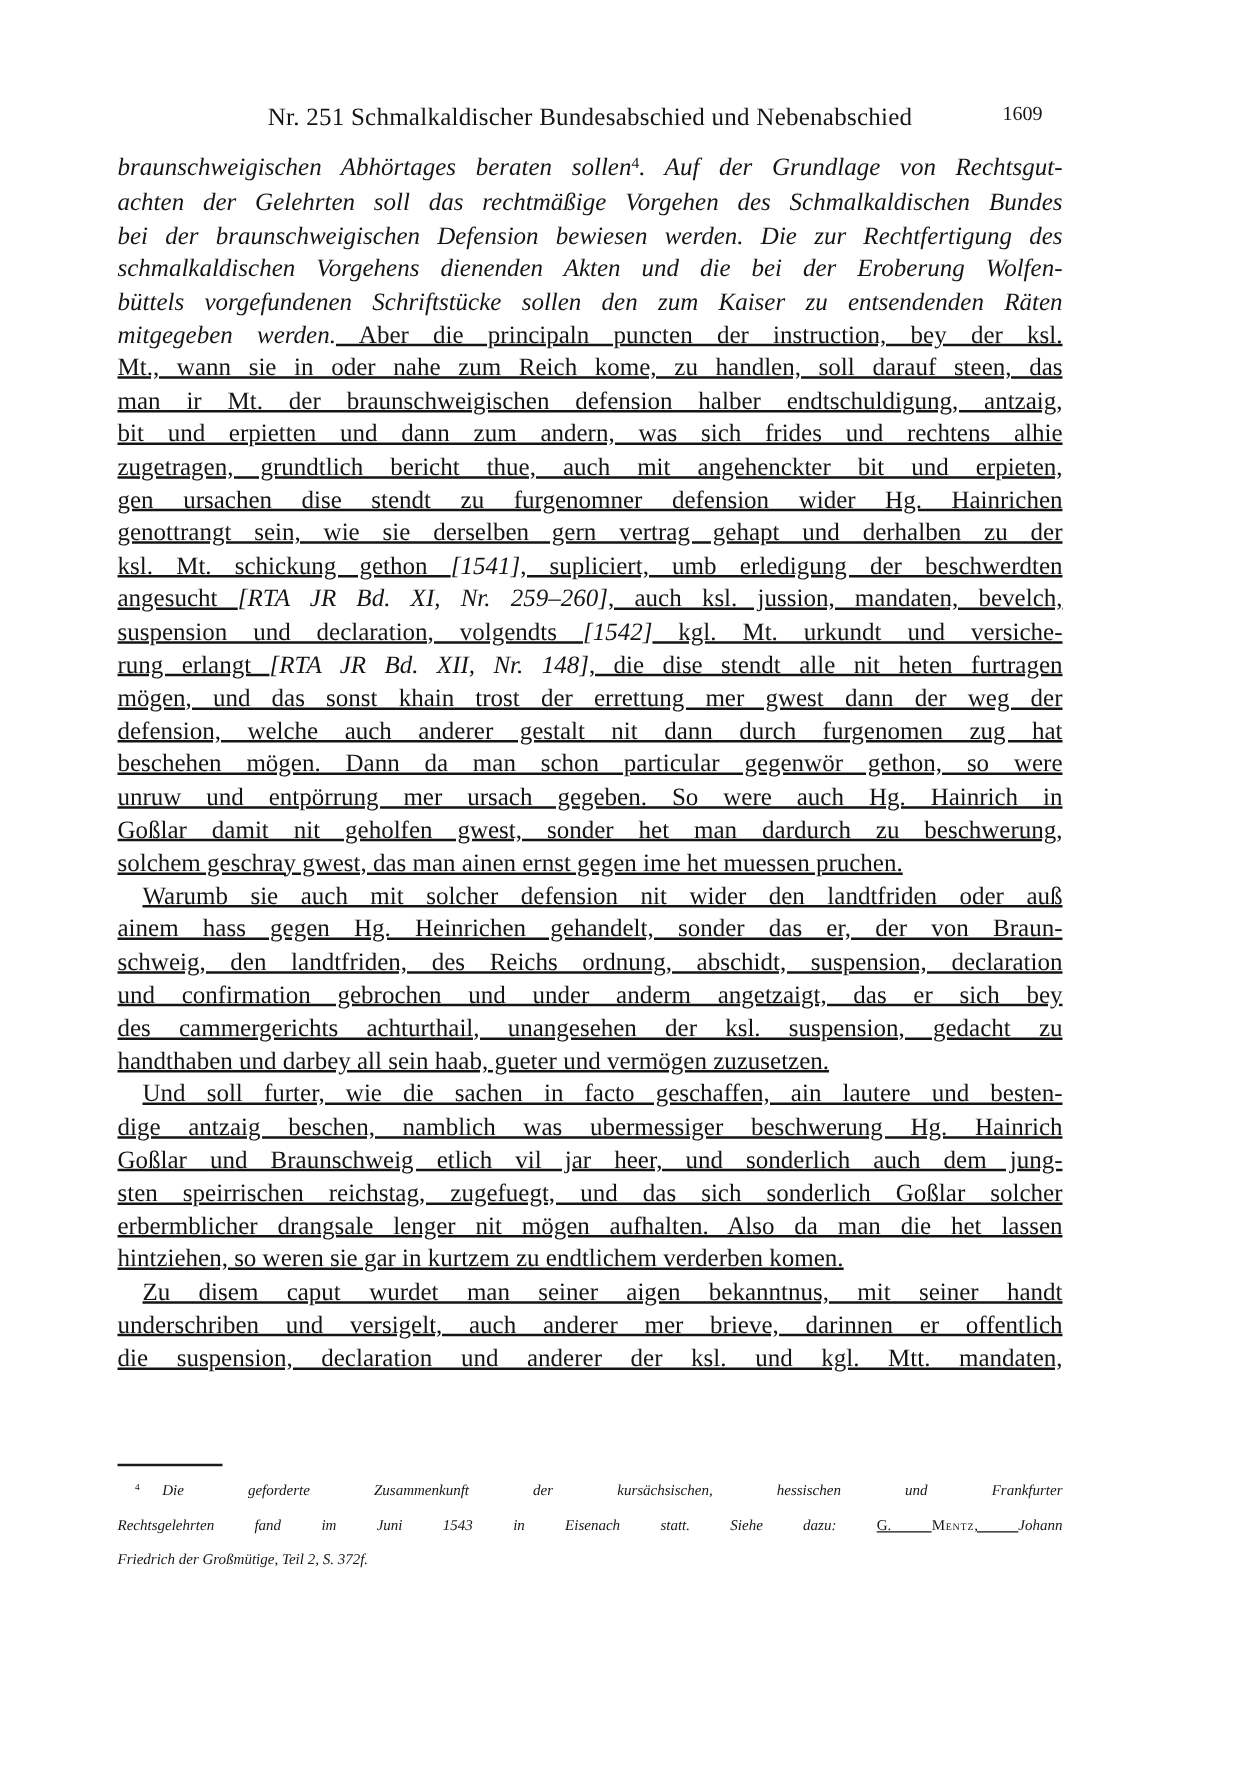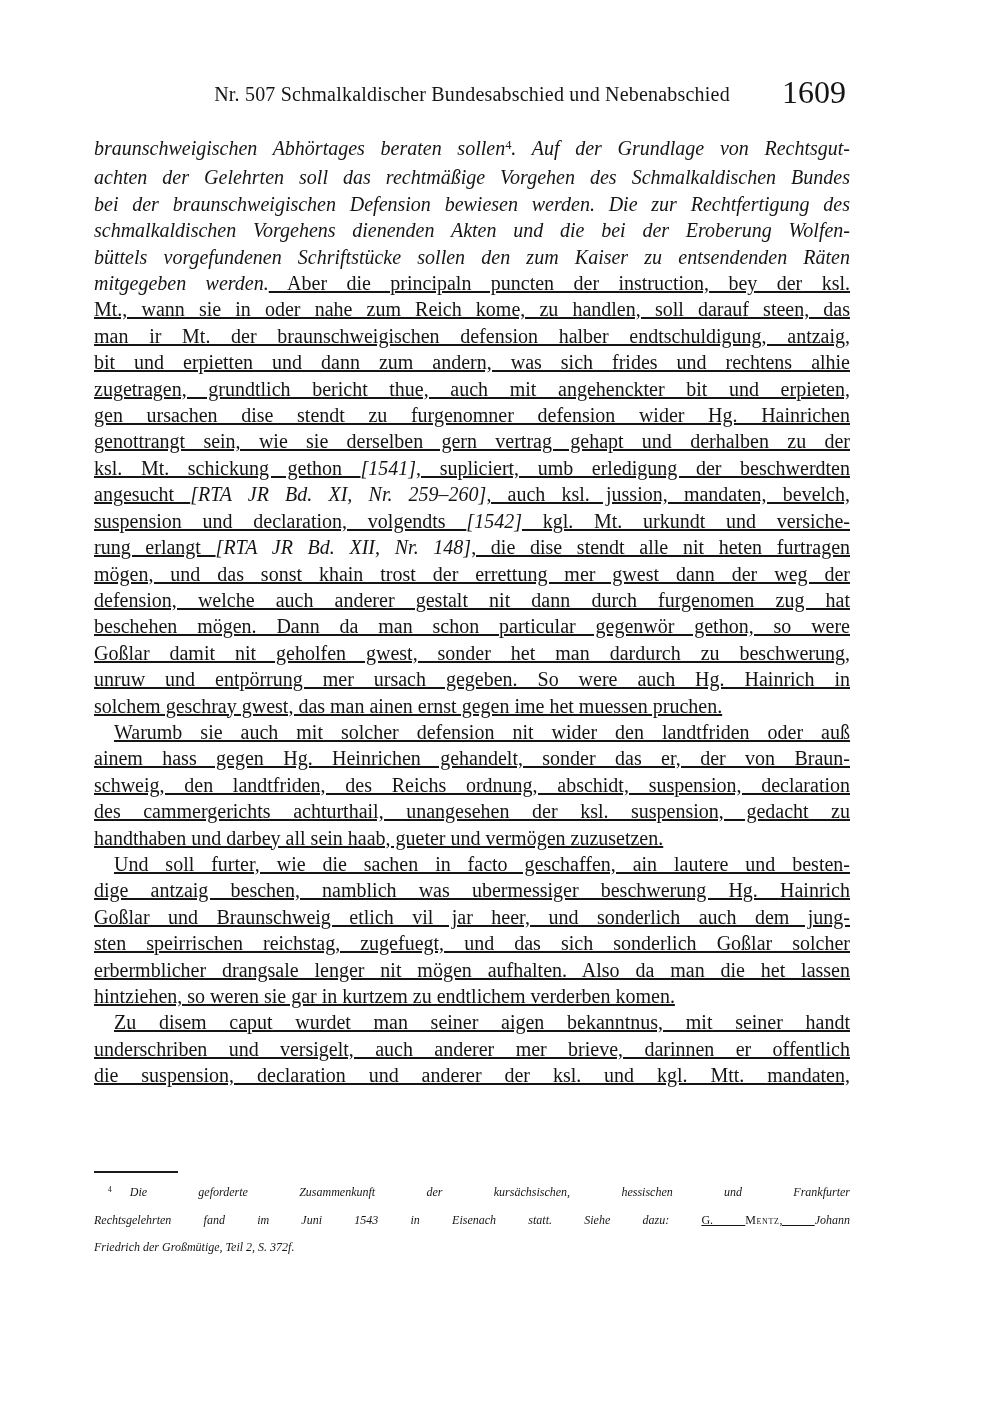--- a/index.html
+++ b/index.html
@@ -25,33 +25,32 @@
   }
   .header-title {
     display: block;
     text-align: center;
     font-size: 20px;
     line-height: 24px;
     letter-spacing: 0.2px;
   }
   .page-number {
     position: absolute;
-    right: 4px;
+    right: 16px;
     top: -3px;
-    font-size: 32px;
+    font-size: 16px;
     line-height: 26px;
   }
   .body-text {
     position: absolute;
     left: 94px;
     top: 121px;
     width: 756px;
     font-size: 20px;
     line-height: 26.4px;
-    margin-top: 14px;
   }
   .footnote-rule {
     position: absolute;
     left: 94px;
     top: 1171px;
     width: 84px;
     border-top: 2px solid #1a1a1a;
   }
   .footnote-text {
     position: absolute;
@@ -77,21 +76,21 @@
     position: relative;
     top: -0.48em;
   }
   .s-fnmark { margin-right: 18px; }
 </style>
 </head>
 <body>
 
 <div class="page">
   <div class="running-header">
-    <div class="header-title">Nr. 507 Schmalkaldischer Bundesabschied und Nebenabschied</div>
+    <div class="header-title">Nr. 251 Schmalkaldischer Bundesabschied und Nebenabschied</div>
     <div class="page-number">1609</div>
   </div>
 
   <div class="body-text">
       <div class="tline"><span class="s-i">braunschweigischen Abhörtages beraten sollen</span><span class="s-sup">4</span><span class="s-i">. Auf der Grundlage von Rechtsgut-</span></div>
       <div class="tline"><span class="s-i">achten der Gelehrten soll das rechtmäßige Vorgehen des Schmalkaldischen Bundes</span></div>
       <div class="tline"><span class="s-i">bei der braunschweigischen Defension bewiesen werden. Die zur Rechtfertigung des</span></div>
       <div class="tline"><span class="s-i">schmalkaldischen Vorgehens dienenden Akten und die bei der Eroberung Wolfen-</span></div>
       <div class="tline"><span class="s-i">büttels vorgefundenen Schriftstücke sollen den zum Kaiser zu entsendenden Räten</span></div>
       <div class="tline"><span class="s-i">mitgegeben werden.</span><span class="s-r"> Aber die principaln puncten der instruction, bey der ksl.</span></div>
@@ -101,26 +100,27 @@
       <div class="tline"><span class="s-r">zugetragen, grundtlich bericht thue, auch mit angehenckter bit und erpieten,</span></div>
       <div class="tline"><span class="s-r">gen ursachen dise stendt zu furgenomner defension wider Hg. Hainrichen</span></div>
       <div class="tline"><span class="s-r">genottrangt sein, wie sie derselben gern vertrag gehapt und derhalben zu der</span></div>
       <div class="tline"><span class="s-r">ksl. Mt. schickung gethon </span><span class="s-i">[1541]</span><span class="s-r">, supliciert, umb erledigung der beschwerdten</span></div>
       <div class="tline"><span class="s-r">angesucht </span><span class="s-i">[RTA JR Bd. XI, Nr. 259–260]</span><span class="s-r">, auch ksl. jussion, mandaten, bevelch,</span></div>
       <div class="tline"><span class="s-r">suspension und declaration, volgendts </span><span class="s-i">[1542]</span><span class="s-r"> kgl. Mt. urkundt und versiche-</span></div>
       <div class="tline"><span class="s-r">rung erlangt </span><span class="s-i">[RTA JR Bd. XII, Nr. 148]</span><span class="s-r">, die dise stendt alle nit heten furtragen</span></div>
       <div class="tline"><span class="s-r">mögen, und das sonst khain trost der errettung mer gwest dann der weg der</span></div>
       <div class="tline"><span class="s-r">defension, welche auch anderer gestalt nit dann durch furgenomen zug hat</span></div>
       <div class="tline"><span class="s-r">beschehen mögen. Dann da man schon particular gegenwör gethon, so were</span></div>
+      <div class="tline"><span class="s-r">unruw und entpörrung mer ursach gegeben. So were auch Hg. Hainrich in</span></div>
       <div class="tline"><span class="s-r">Goßlar damit nit geholfen gwest, sonder het man dardurch zu beschwerung,</span></div>
-      <div class="tline"><span class="s-r">unruw und entpörrung mer ursach gegeben. So were auch Hg. Hainrich in</span></div>
       <div class="tline lastline"><span class="s-r">solchem geschray gwest, das man ainen ernst gegen ime het muessen pruchen.</span></div>
       <div class="tline indent"><span class="s-r">Warumb sie auch mit solcher defension nit wider den landtfriden oder auß</span></div>
       <div class="tline"><span class="s-r">ainem hass gegen Hg. Heinrichen gehandelt, sonder das er, der von Braun-</span></div>
       <div class="tline"><span class="s-r">schweig, den landtfriden, des Reichs ordnung, abschidt, suspension, declaration</span></div>
+      <div class="tline"><span class="s-r">und confirmation gebrochen und under anderm angetzaigt, das er sich bey</span></div>
       <div class="tline"><span class="s-r">des cammergerichts achturthail, unangesehen der ksl. suspension, gedacht zu</span></div>
       <div class="tline lastline"><span class="s-r">handthaben und darbey all sein haab, gueter und vermögen zuzusetzen.</span></div>
       <div class="tline indent"><span class="s-r">Und soll furter, wie die sachen in facto geschaffen, ain lautere und besten-</span></div>
       <div class="tline"><span class="s-r">dige antzaig beschen, namblich was ubermessiger beschwerung Hg. Hainrich</span></div>
       <div class="tline"><span class="s-r">Goßlar und Braunschweig etlich vil jar heer, und sonderlich auch dem jung-</span></div>
       <div class="tline"><span class="s-r">sten speirrischen reichstag, zugefuegt, und das sich sonderlich Goßlar solcher</span></div>
       <div class="tline"><span class="s-r">erbermblicher drangsale lenger nit mögen aufhalten. Also da man die het lassen</span></div>
       <div class="tline lastline"><span class="s-r">hintziehen, so weren sie gar in kurtzem zu endtlichem verderben komen.</span></div>
       <div class="tline indent"><span class="s-r">Zu disem caput wurdet man seiner aigen bekanntnus, mit seiner handt</span></div>
       <div class="tline"><span class="s-r">underschriben und versigelt, auch anderer mer brieve, darinnen er offentlich</span></div>

